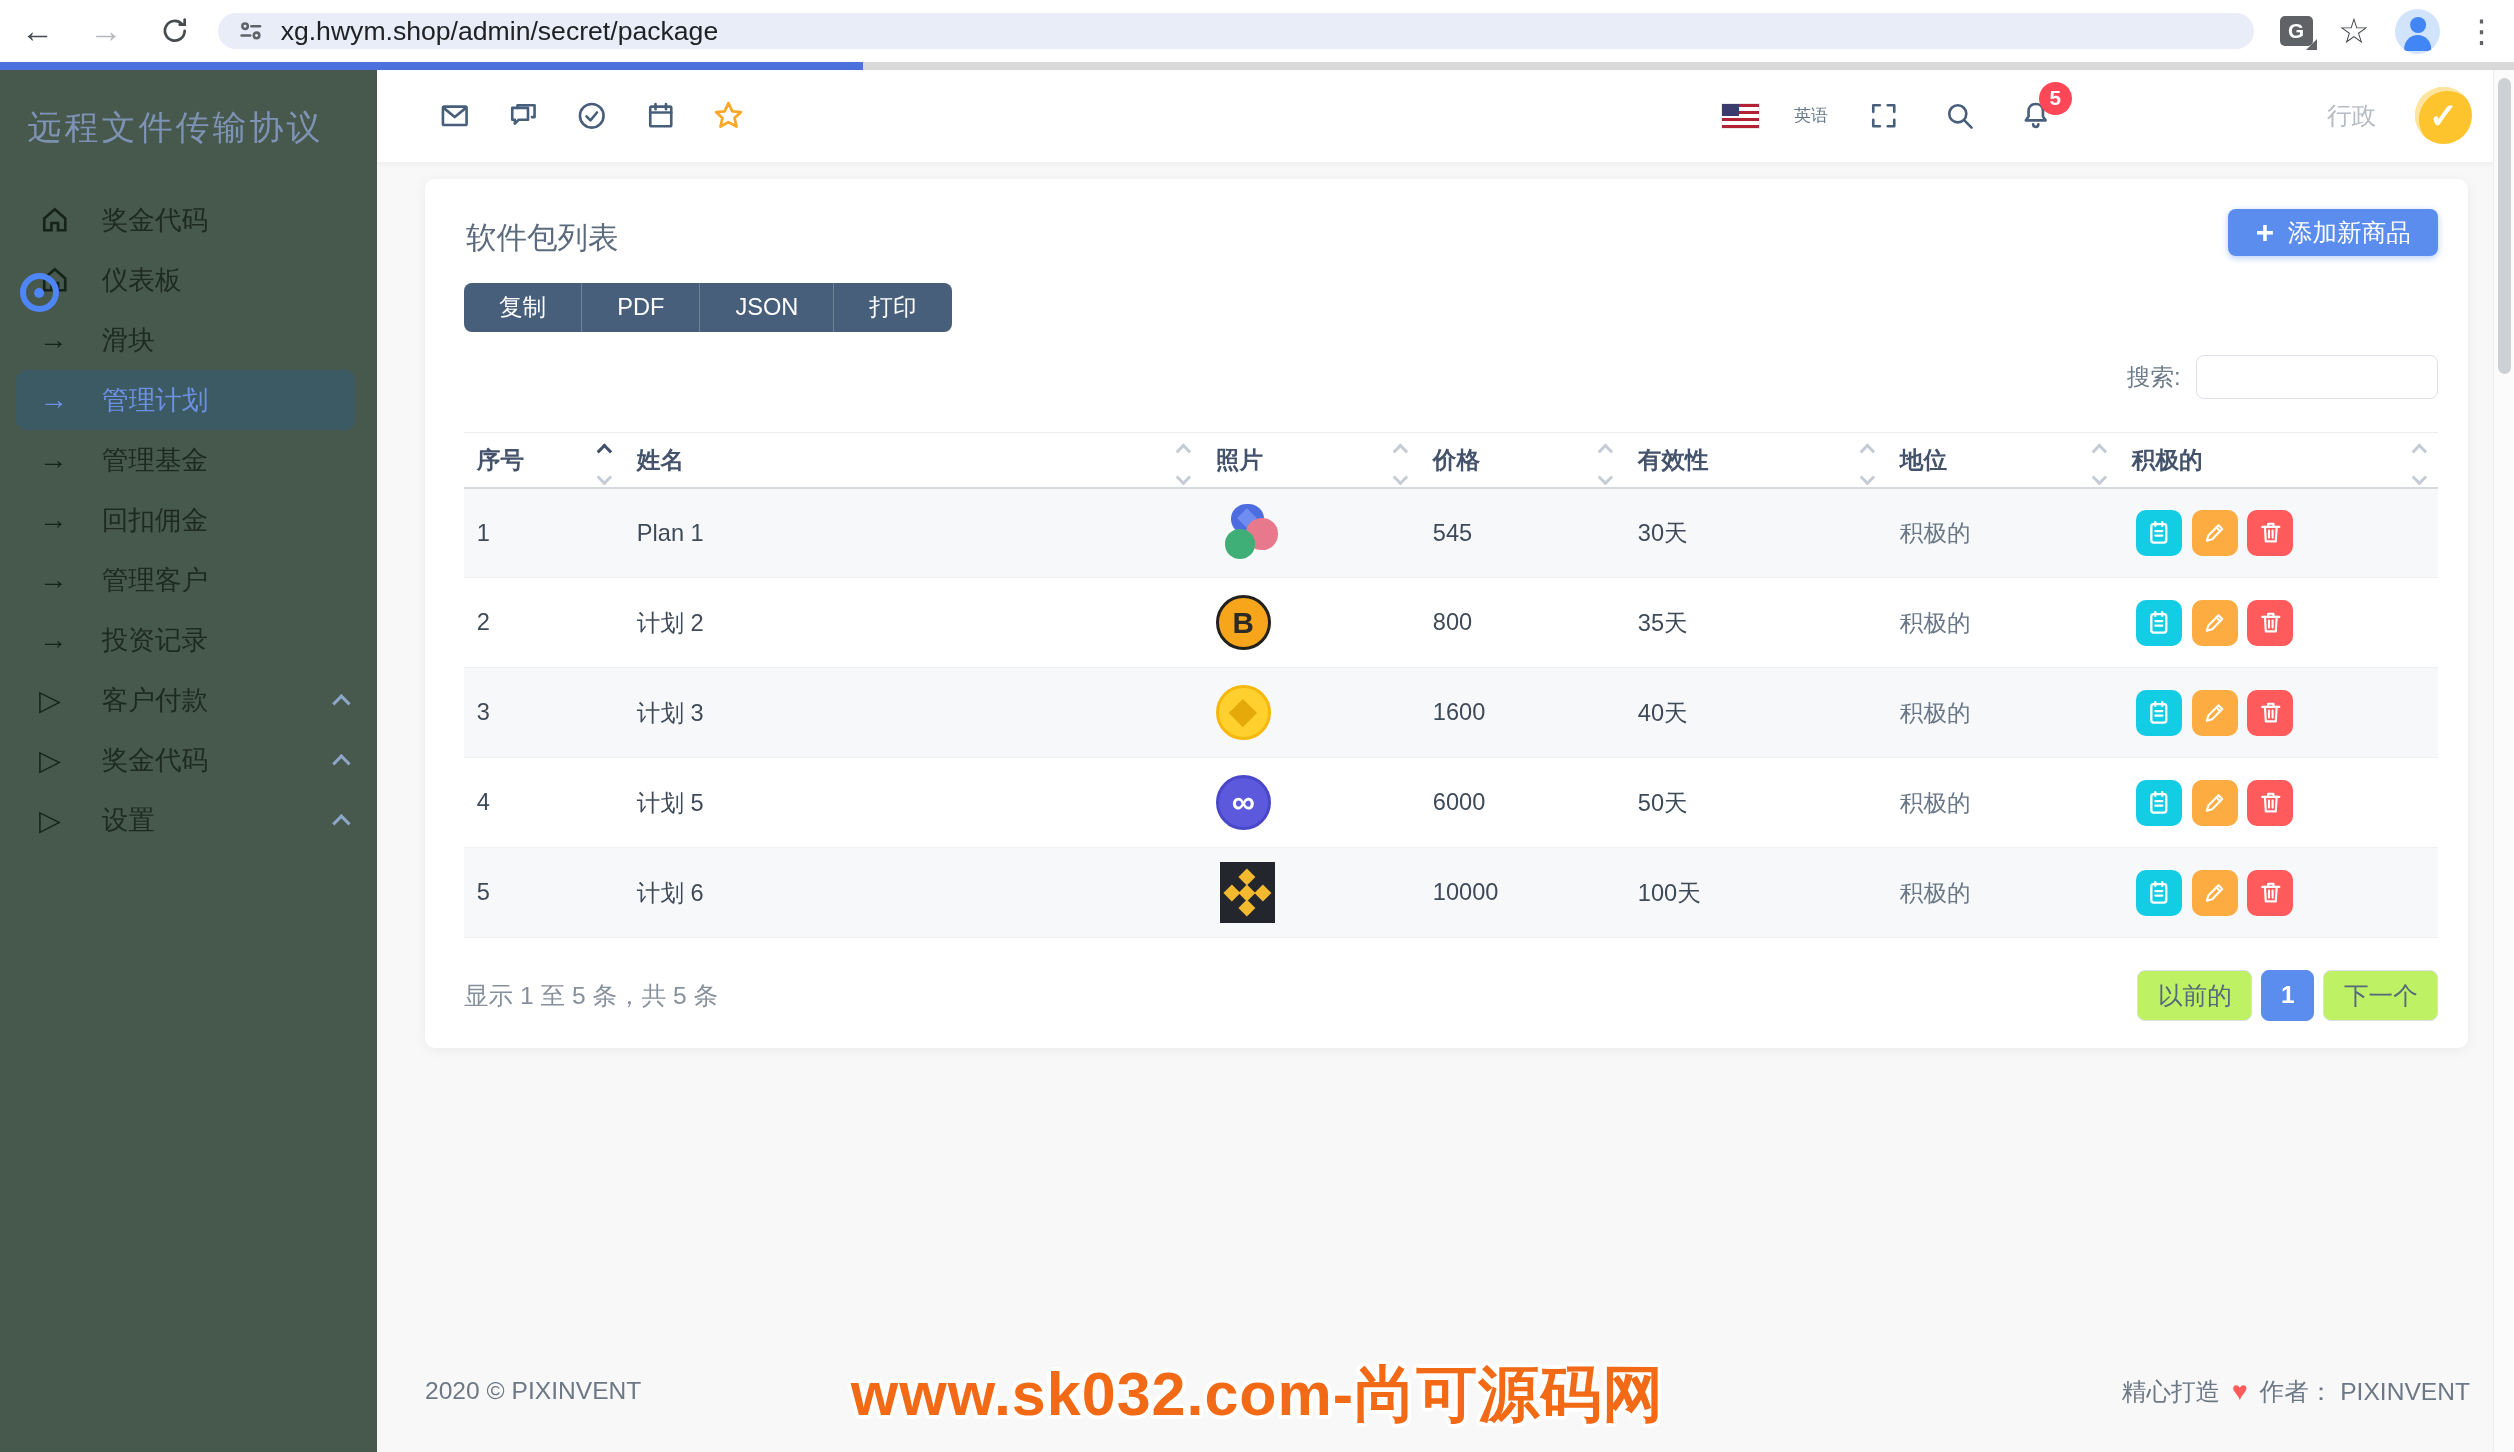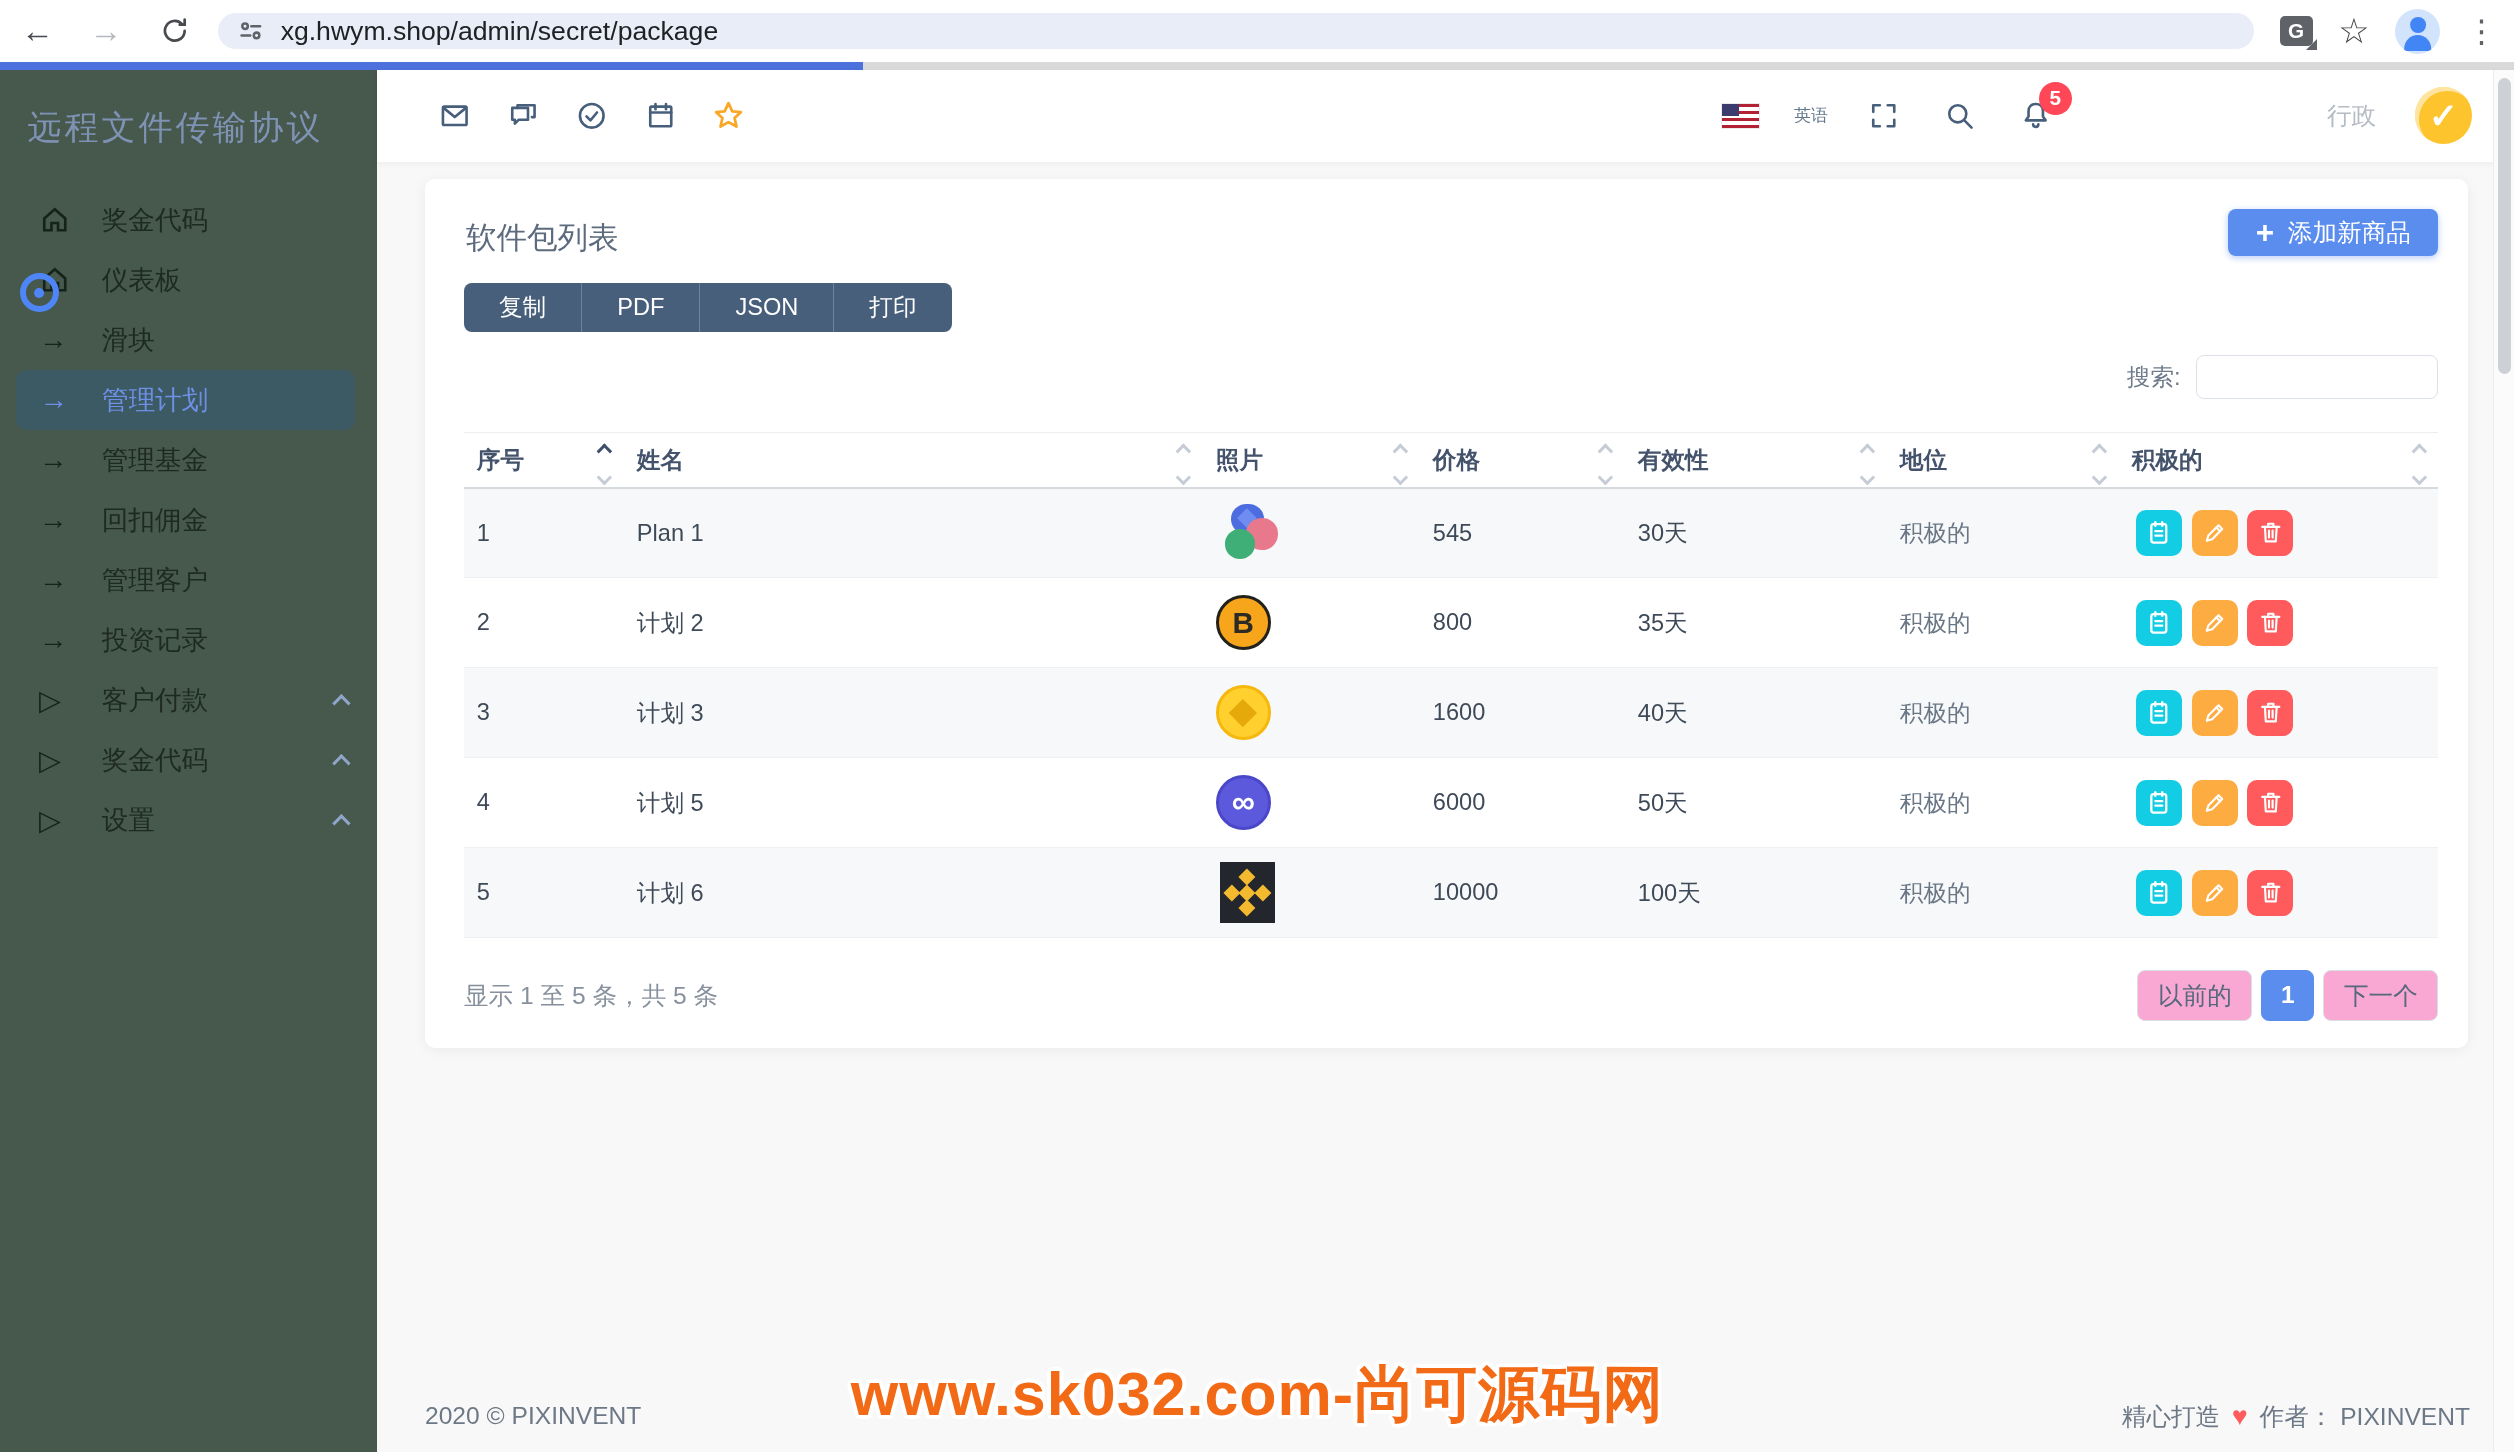--- a/index.html
+++ b/index.html
@@ -110,25 +110,25 @@
   .act { width:46px; height:46px; border-radius:9.9px; border:none; display:flex; align-items:center; justify-content:center; cursor:pointer; }
   .act svg { stroke:#fff; fill:none; stroke-width:2; stroke-linecap:round; stroke-linejoin:round; }
   .act.view { background:#12cde4; }
   .act.edit { background:#fdac41; }
   .act.del { background:#ff5b5c; }
 
   
   .table-footer { display:flex; justify-content:space-between; align-items:center; margin-top:31.5px; }
   .info { font-size:24.6px; color:#87919d; }
   .pagination { display:flex; gap:8.9px; }
-  .page-btn { height:51px; min-width:100px; padding:0 19.7px; background:#f9a8d4; border:1px solid #dadfe4; border-radius:7.9px; font-size:24.6px; color:#56687c; font-family:inherit; display:flex; align-items:center; justify-content:center; cursor:pointer; }
+  .page-btn { height:51px; min-width:100px; padding:0 19.7px; background:#bef264; border:1px solid #dadfe4; border-radius:7.9px; font-size:24.6px; color:#56687c; font-family:inherit; display:flex; align-items:center; justify-content:center; cursor:pointer; }
   .page-btn.active { min-width:53px; width:53px; padding:0; background:#5a8dee; border-color:#5a8dee; color:#fff; font-weight:bold; }
 
   
-  .footer { margin-top:auto; display:flex; justify-content:space-between; align-items:center; padding:0 45px 20px 48px; font-size:24.6px; color:#6d7886;text-align:right; }
+  .footer { margin-top:auto; display:flex; justify-content:space-between; align-items:center; padding:0 45px 45px 48px; font-size:24.6px; color:#6d7886;text-align:right; }
   .footer .right { display:flex; align-items:center; gap:11.8px; }
   .heart { color:#ff5b5c; font-size:26.6px; }
 
   
   .watermark { position:absolute; left:50%; bottom:17px; transform:translateX(-50%); font-size:61px; font-weight:bold; color:#f26a16; white-space:nowrap; z-index:6; letter-spacing:1px;
     text-shadow:-3px -3px 0 #fff, 3px -3px 0 #fff, -3px 3px 0 #fff, 3px 3px 0 #fff, 0 -3.9px 0 #fff, 0 3.9px 0 #fff, -3.9px 0 0 #fff, 3.9px 0 0 #fff; }
 
   
   .scrollstrip { position:absolute; right:0; top:70px; bottom:0; width:21.7px; background:#fbfbfb; border-left:1px solid #ededed; z-index:4; }
   .scrollthumb { position:absolute; left:3.9px; top:7.9px; width:12.8px; height:296px; background:#cdd1d6; border-radius:6.9px; }

